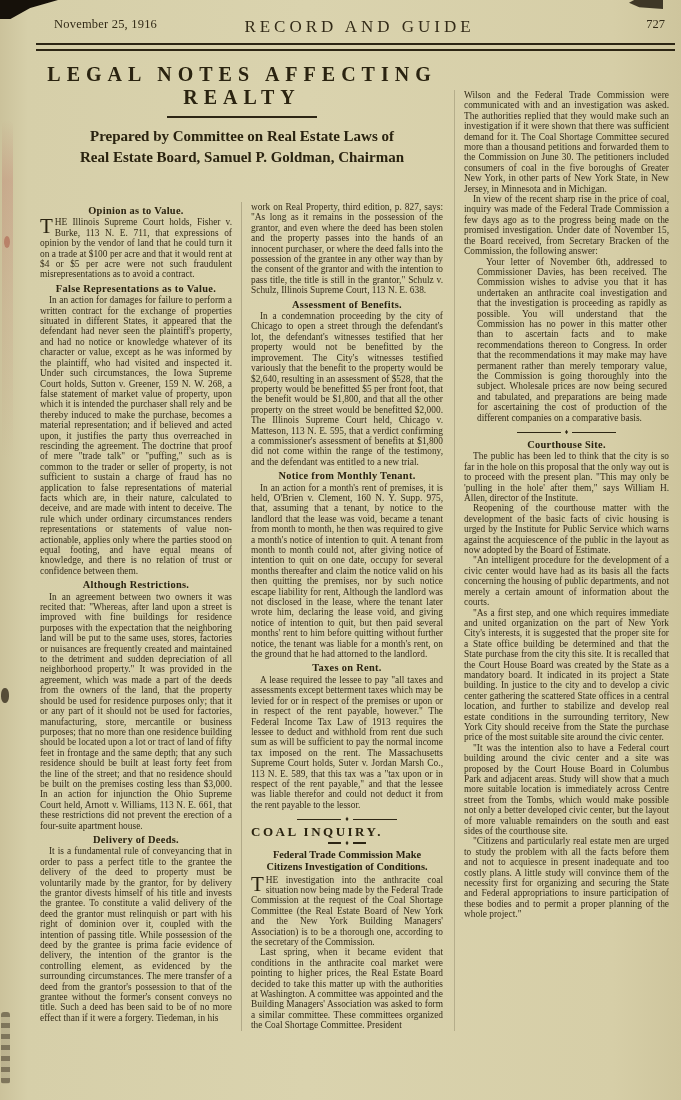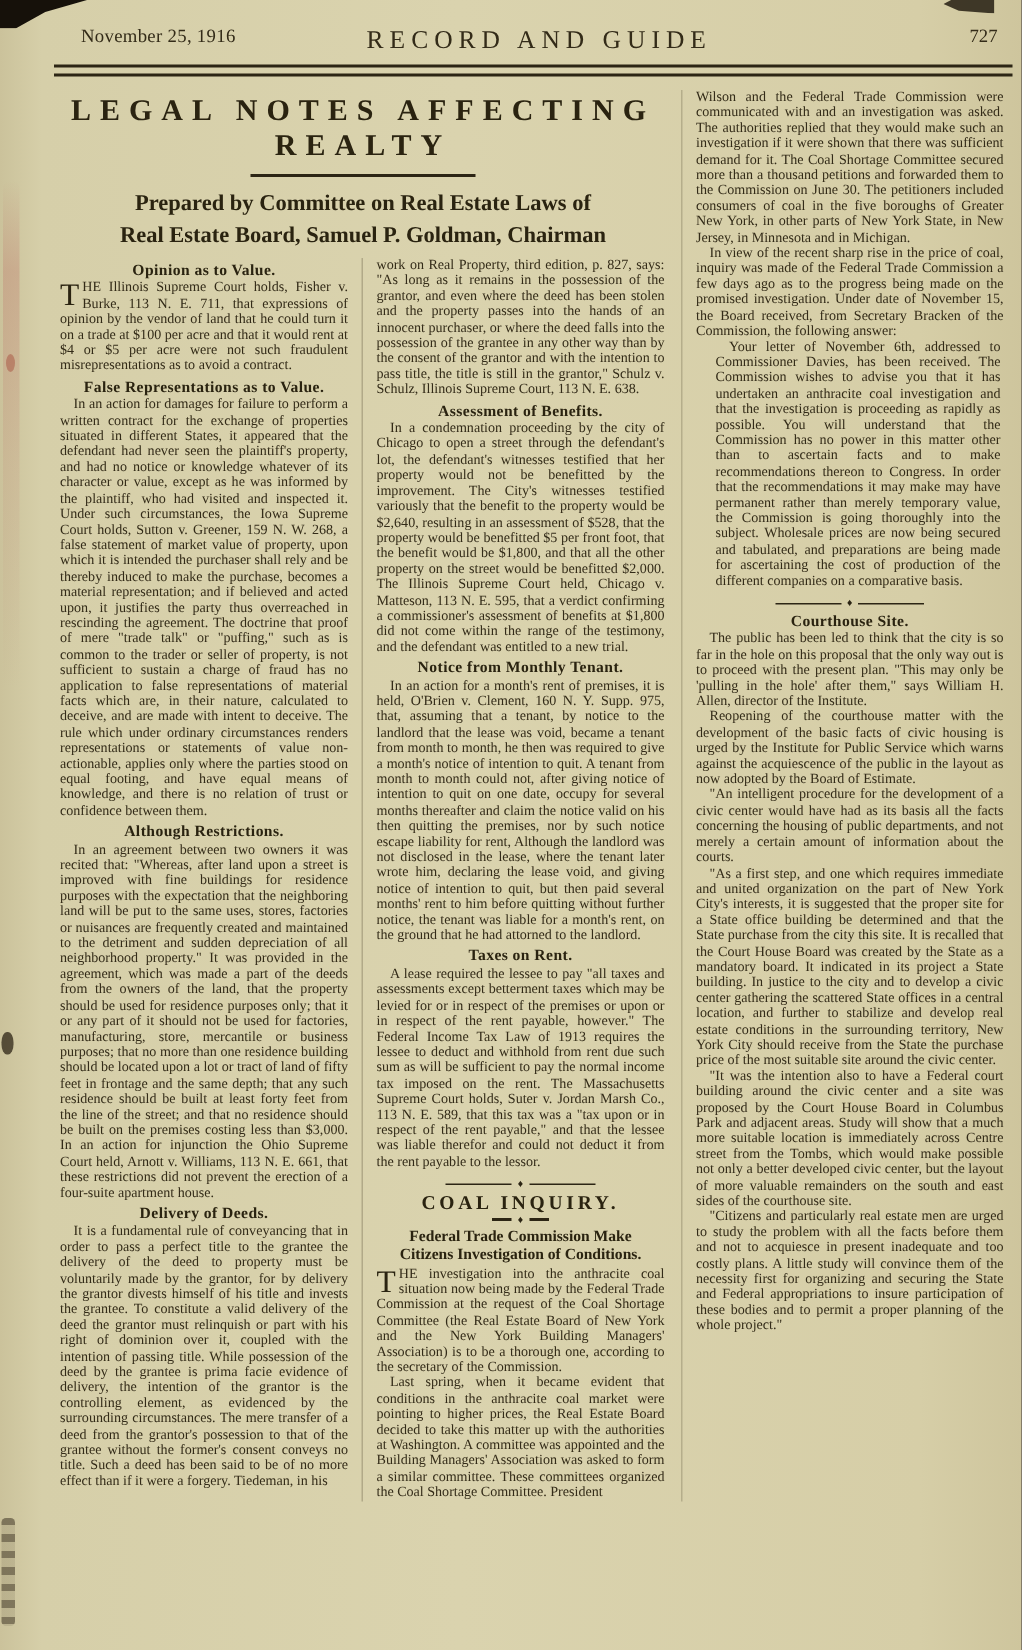--- a/index.html
+++ b/index.html
@@ -26,29 +26,29 @@
   .masthead{font-size:17px;font-weight:normal;letter-spacing:4px;white-space:nowrap;}
   .folio{flex:1;text-align:right;font-size:12.5px;}
   .double-rule{margin:6px 6px 0 36px;height:4px;border-top:2px solid #2c2514;border-bottom:2px solid #2c2514;}
   
   .content{display:flex;padding:9px 8px 0 40px;}
   .left-group{width:404px;flex:0 0 404px;}
   .article-title{margin:3px 0 0;font-size:20px;font-weight:bold;letter-spacing:6px;text-align:center;color:#2a2310;}
   .title-rule{width:150px;height:2px;background:#2c2514;margin:7px auto 8px;}
   .byline{margin:0 0 4px;text-align:center;font-weight:bold;font-size:15px;line-height:1.4;color:#2a2310;}
   .two-cols{display:flex;}
-  .col{font-size:9.4px;line-height:10.4px;text-align:justify;}
+  .col{font-size:9.4px;line-height:10.4px;text-align:justify;margin-top:30px;}
   .col1{width:192px;flex:0 0 192px;}
   .col2{width:202px;flex:0 0 202px;border-left:1px solid rgba(58,48,28,.25);padding-left:9px;margin-left:9px;box-sizing:border-box;}
   .col3{flex:1;border-left:1px solid rgba(58,48,28,.22);padding-left:9px;margin-left:10px;padding-right:4px;}
   .para{margin:0;text-indent:9px;}
   .para.noindent{text-indent:0;}
   .quote{margin:0 2px 0 13px;text-indent:9px;}
   .sec-head{margin:4px 0 1px;font-size:10.4px;font-weight:bold;text-align:center;letter-spacing:.3px;color:#2a2310;}
-  .dept-title{margin:4px 0 1px;font-size:13px;font-weight:bold;text-align:center;letter-spacing:2.5px;color:#2a2310;}
+  .dept-title{margin:4px 0 1px;font-size:13px;font-weight:bold;letter-spacing:2.5px;color:#2a2310;}
   .subhead{margin:2px 4px 1px;font-size:10.4px;font-weight:bold;text-align:center;line-height:1.2;color:#2a2310;}
   .dropcap{float:left;font-size:21px;line-height:17px;padding:1px 2px 0 0;font-weight:normal;color:#2a2310;}
   .divider{display:flex;align-items:center;justify-content:center;gap:4px;margin:6px 0 3px;}
   .divider .dline{height:1px;background:#2c2514;width:44px;}
   .divider .diamond{font-size:7px;line-height:1;color:#2c2514;}
   .divider.small{margin:2px 0 2px;}
   .divider.small .dline{width:13px;height:2px;}
 </style>
 </head>
 <body>

